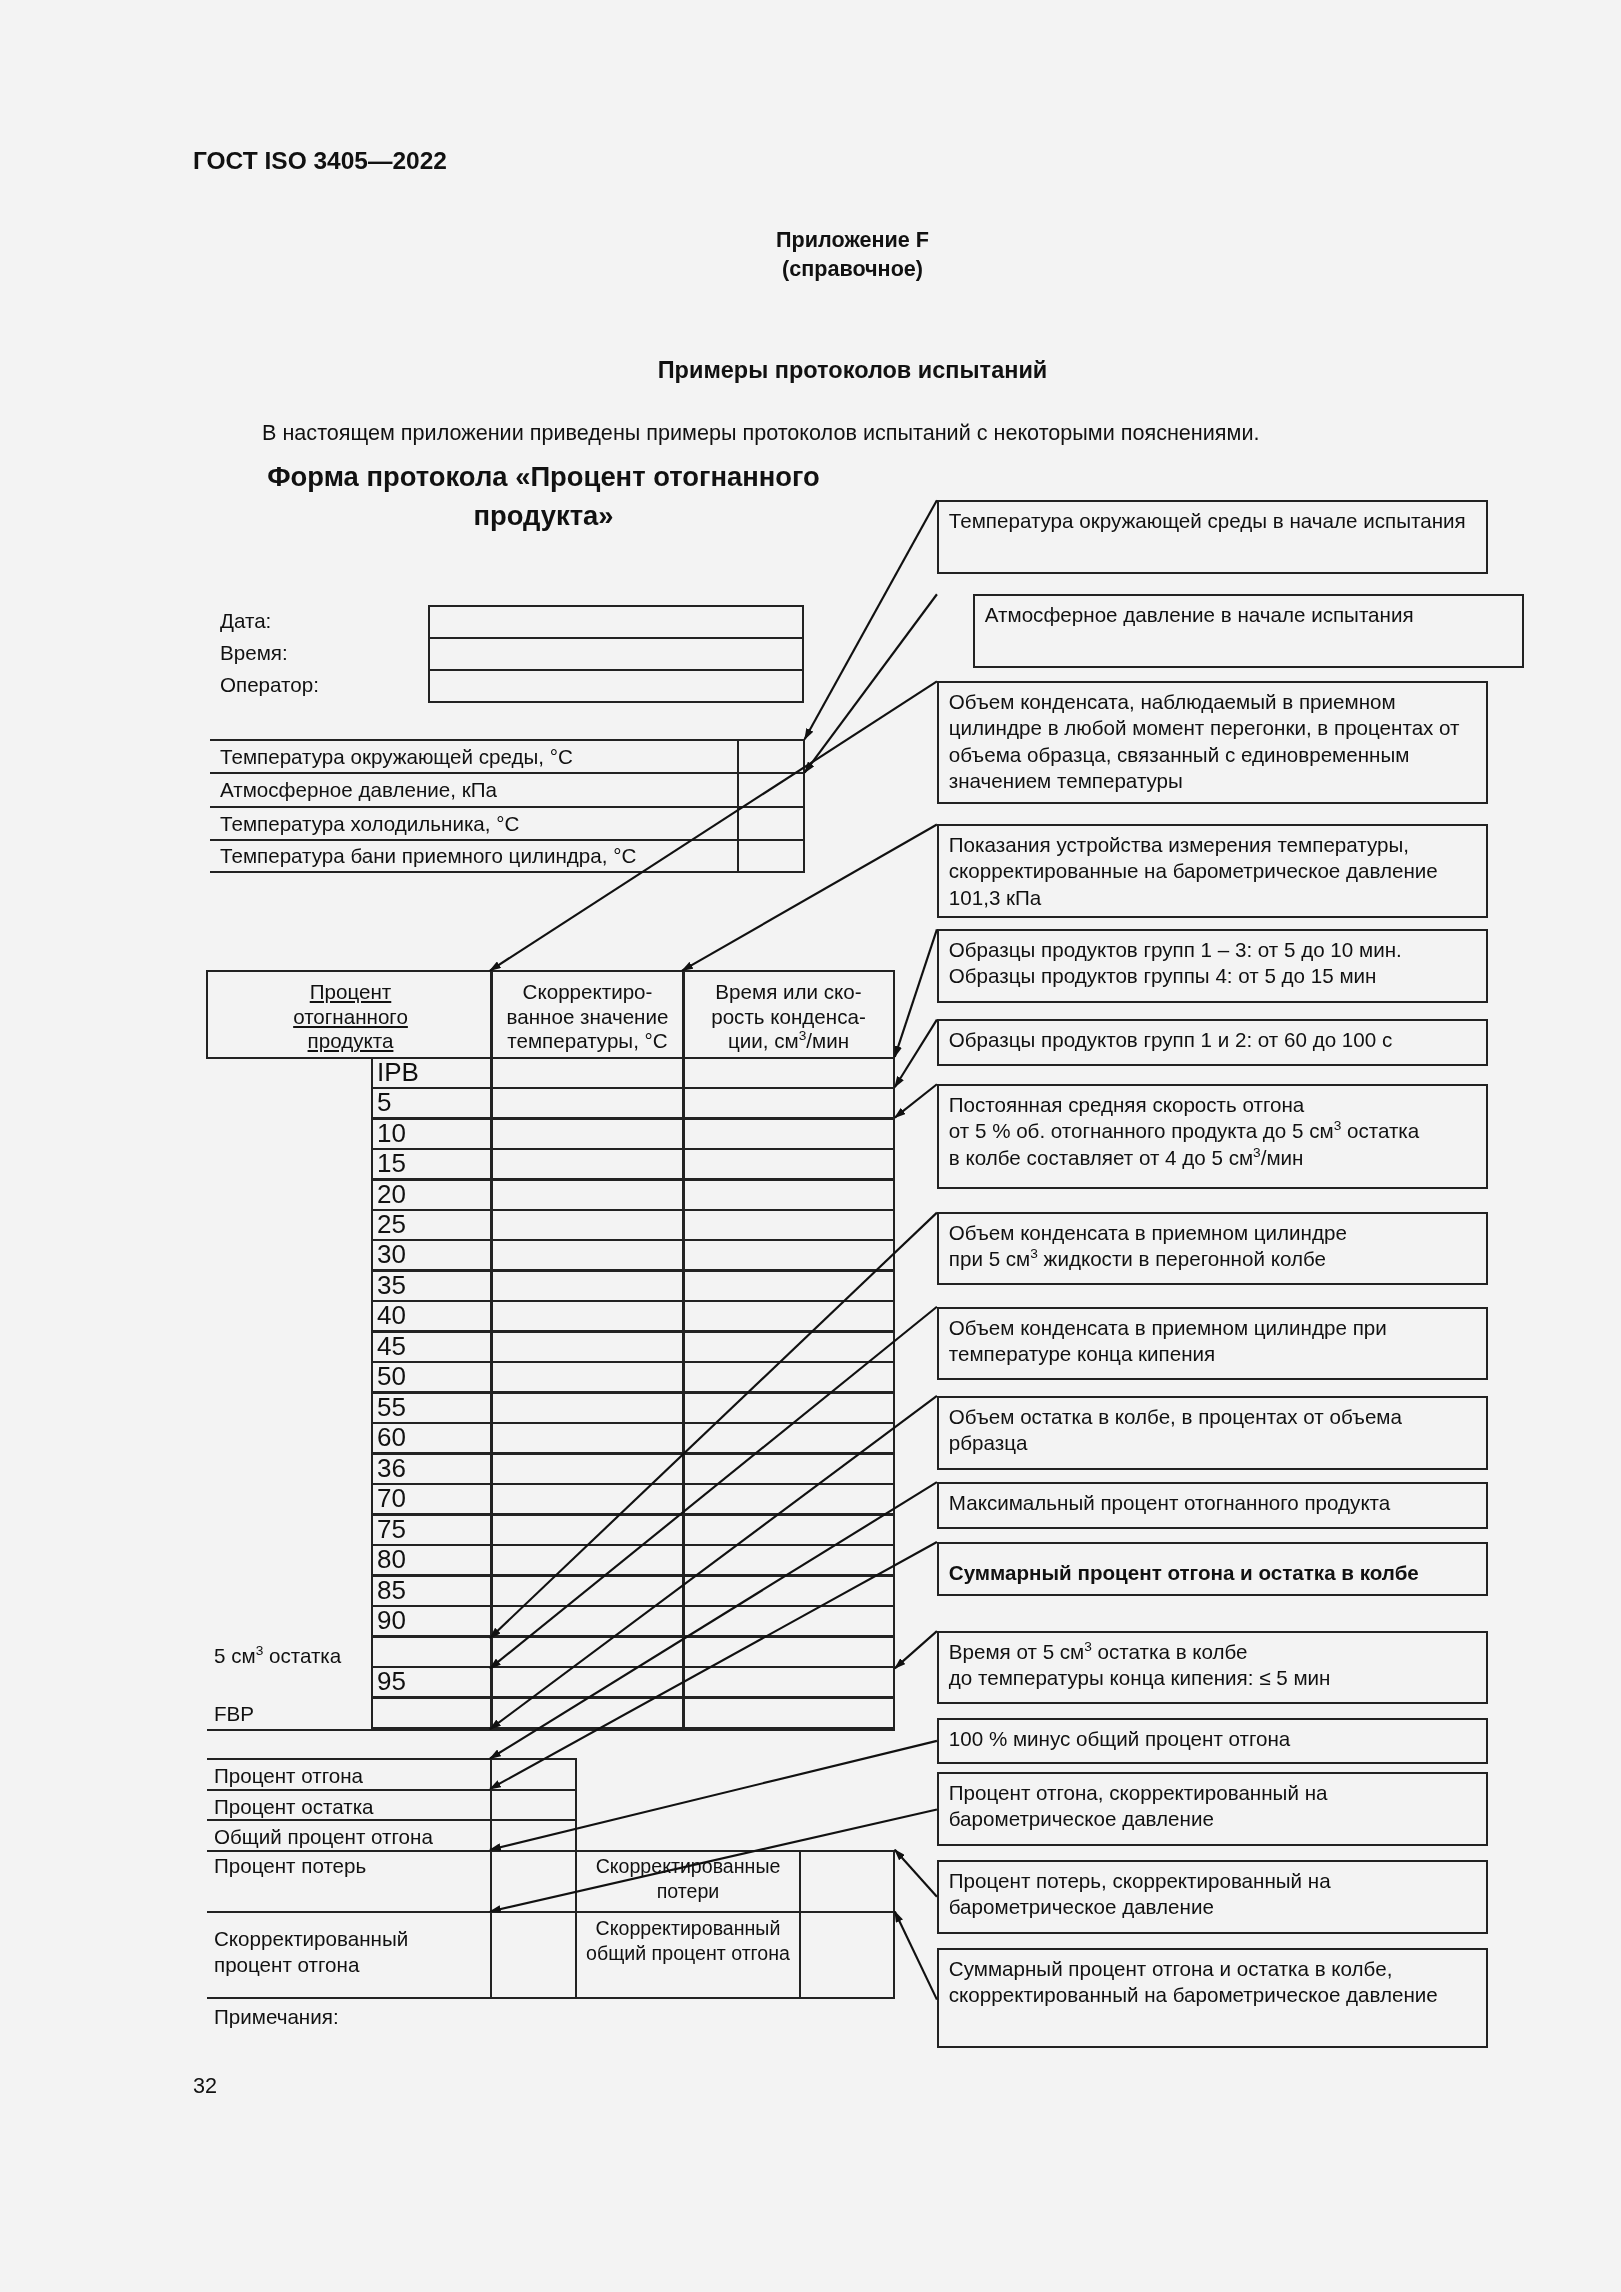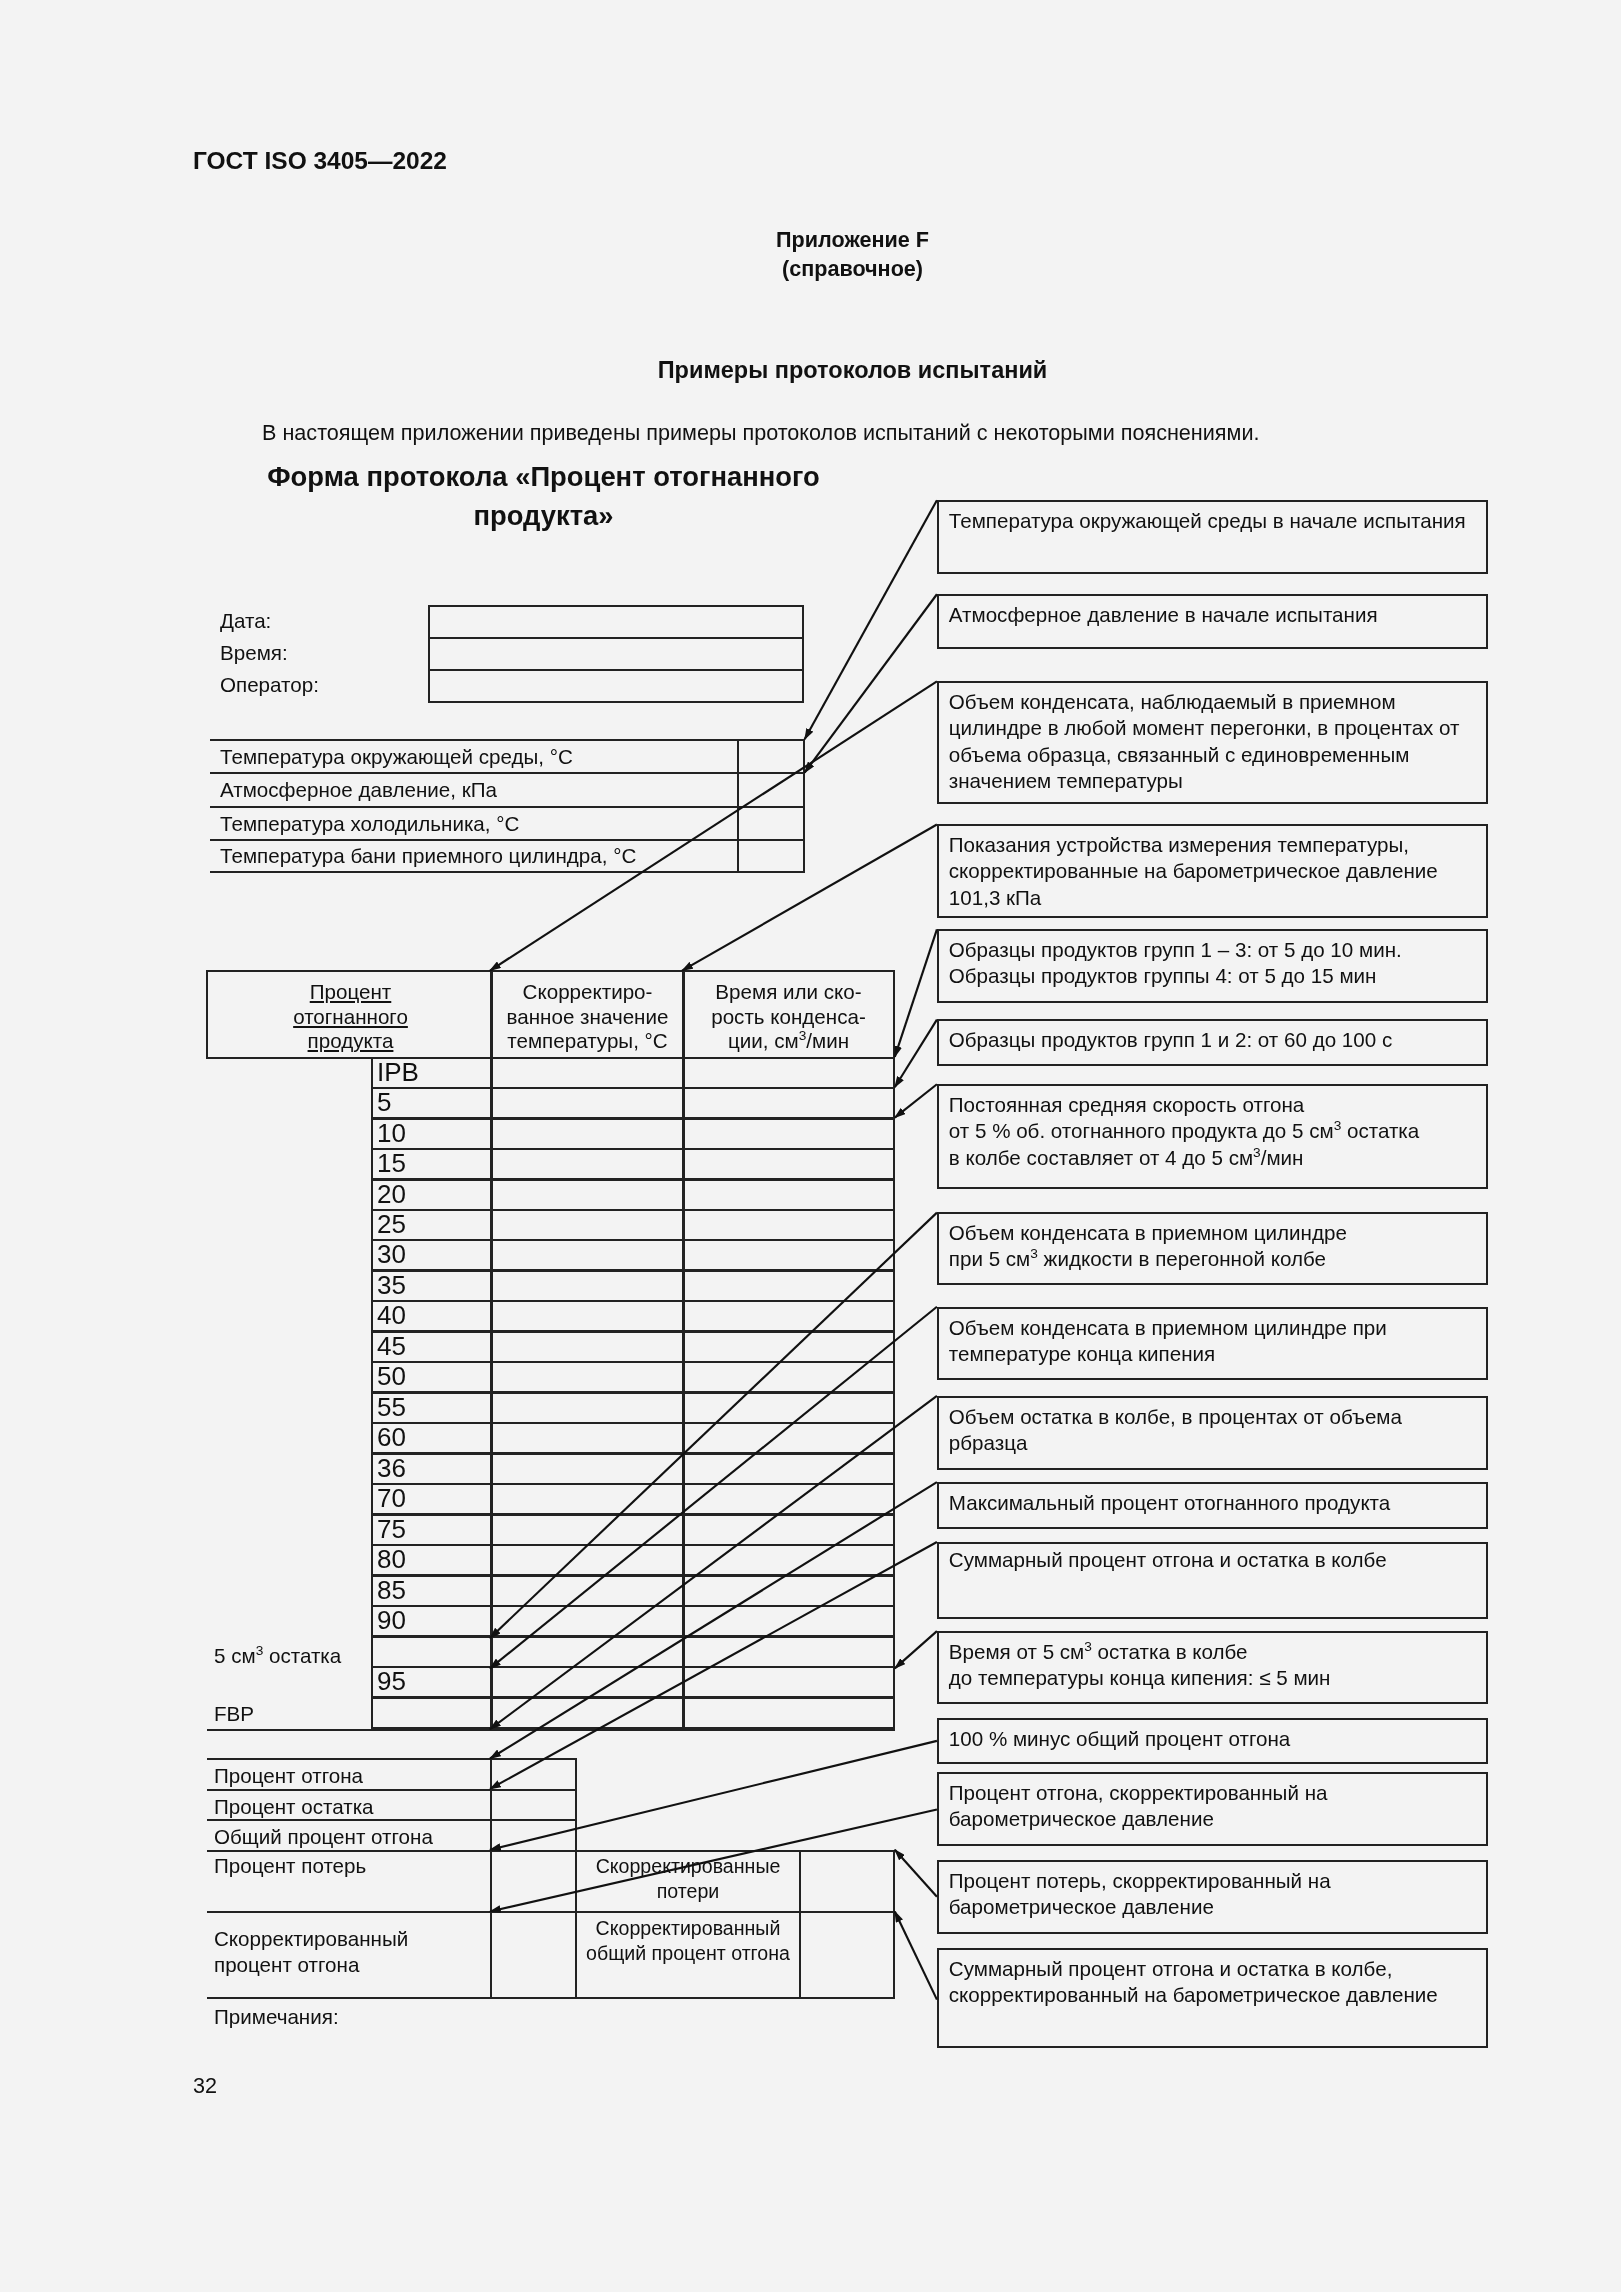--- a/index.html
+++ b/index.html
@@ -218,31 +218,31 @@
   <div class="lbl" style="left:214px;top:1794px;">Процент остатка</div>
   <div class="lbl" style="left:214px;top:1824px;">Общий процент отгона</div>
   <div class="lbl" style="left:214px;top:1853px;">Процент потерь</div>
   <div class="lbl" style="left:214px;top:1926px;width:265px;">Скорректированный процент отгона</div>
   <div class="th" style="left:577px;top:1854px;width:222px;font-size:19.6px;">Скорректированные потери</div>
   <div class="th" style="left:577px;top:1916px;width:222px;font-size:19.6px;">Скорректированный общий процент отгона</div>
   <div class="lbl" style="left:214px;top:2004px;">Примечания:</div>
 </div>
 
 <div class="box" style="top:500px;height:74px;">Температура окружающей среды в начале испытания</div>
-<div class="box" style="top:594px;height:55px;">Атмосферное давление в начале испытания</div>
+<div class="box" style="top:594px;height:74px;margin-left:36px;">Атмосферное давление в начале испытания</div>
 <div class="box" style="top:681px;height:123px;">Объем конденсата, наблюдаемый в приемном цилиндре в любой момент перегонки, в процентах от объема образца, связанный с единовременным значением температуры</div>
 <div class="box" style="top:824px;height:94px;">Показания устройства измерения температуры, скорректированные на барометрическое давление 101,3 кПа</div>
 <div class="box" style="top:929px;height:74px;">Образцы продуктов групп 1 – 3: от 5 до 10 мин. Образцы продуктов группы 4: от 5 до 15 мин</div>
 <div class="box" style="top:1019px;height:47px;">Образцы продуктов групп 1 и 2: от 60 до 100 с</div>
 <div class="box" style="top:1084px;height:105px;">Постоянная средняя скорость отгона<br>от 5 % об. отогнанного продукта до 5 см<sup>3</sup> остатка<br>в колбе составляет от 4 до 5 см<sup>3</sup>/мин</div>
 <div class="box" style="top:1212px;height:73px;">Объем конденсата в приемном цилиндре<br>при 5 см<sup>3</sup> жидкости в перегонной колбе</div>
 <div class="box" style="top:1307px;height:73px;">Объем конденсата в приемном цилиндре при температуре конца кипения</div>
 <div class="box" style="top:1396px;height:74px;">Объем остатка в колбе, в процентах от объема рбразца</div>
 <div class="box" style="top:1482px;height:47px;">Максимальный процент отогнанного продукта</div>
-<div class="box" style="top:1542px;height:77px;padding-top:3px;">Суммарный процент отгона и остатка в колбе</div>
+<div class="box" style="top:1542px;height:54px;padding-top:16px;font-weight:bold;">Суммарный процент отгона и остатка в колбе</div>
 <div class="box" style="top:1631px;height:73px;">Время от 5 см<sup>3</sup> остатка в колбе<br>до температуры конца кипения: ≤ 5 мин</div>
 <div class="box" style="top:1718px;height:46px;">100 % минус общий процент отгона</div>
 <div class="box" style="top:1772px;height:74px;">Процент отгона, скорректированный на барометрическое давление</div>
 <div class="box" style="top:1860px;height:74px;">Процент потерь, скорректированный на барометрическое давление</div>
 <div class="box" style="top:1948px;height:100px;">Суммарный процент отгона и остатка в колбе, скорректированный на барометрическое давление</div>
 
 <svg width="1621" height="2293" viewBox="0 0 1654 2339">
   <defs>
     <marker id="ah" markerWidth="12" markerHeight="8" refX="11" refY="4" orient="auto" markerUnits="userSpaceOnUse">
       <path d="M0,0 L12,4 L0,8 Z" fill="#111"></path>

